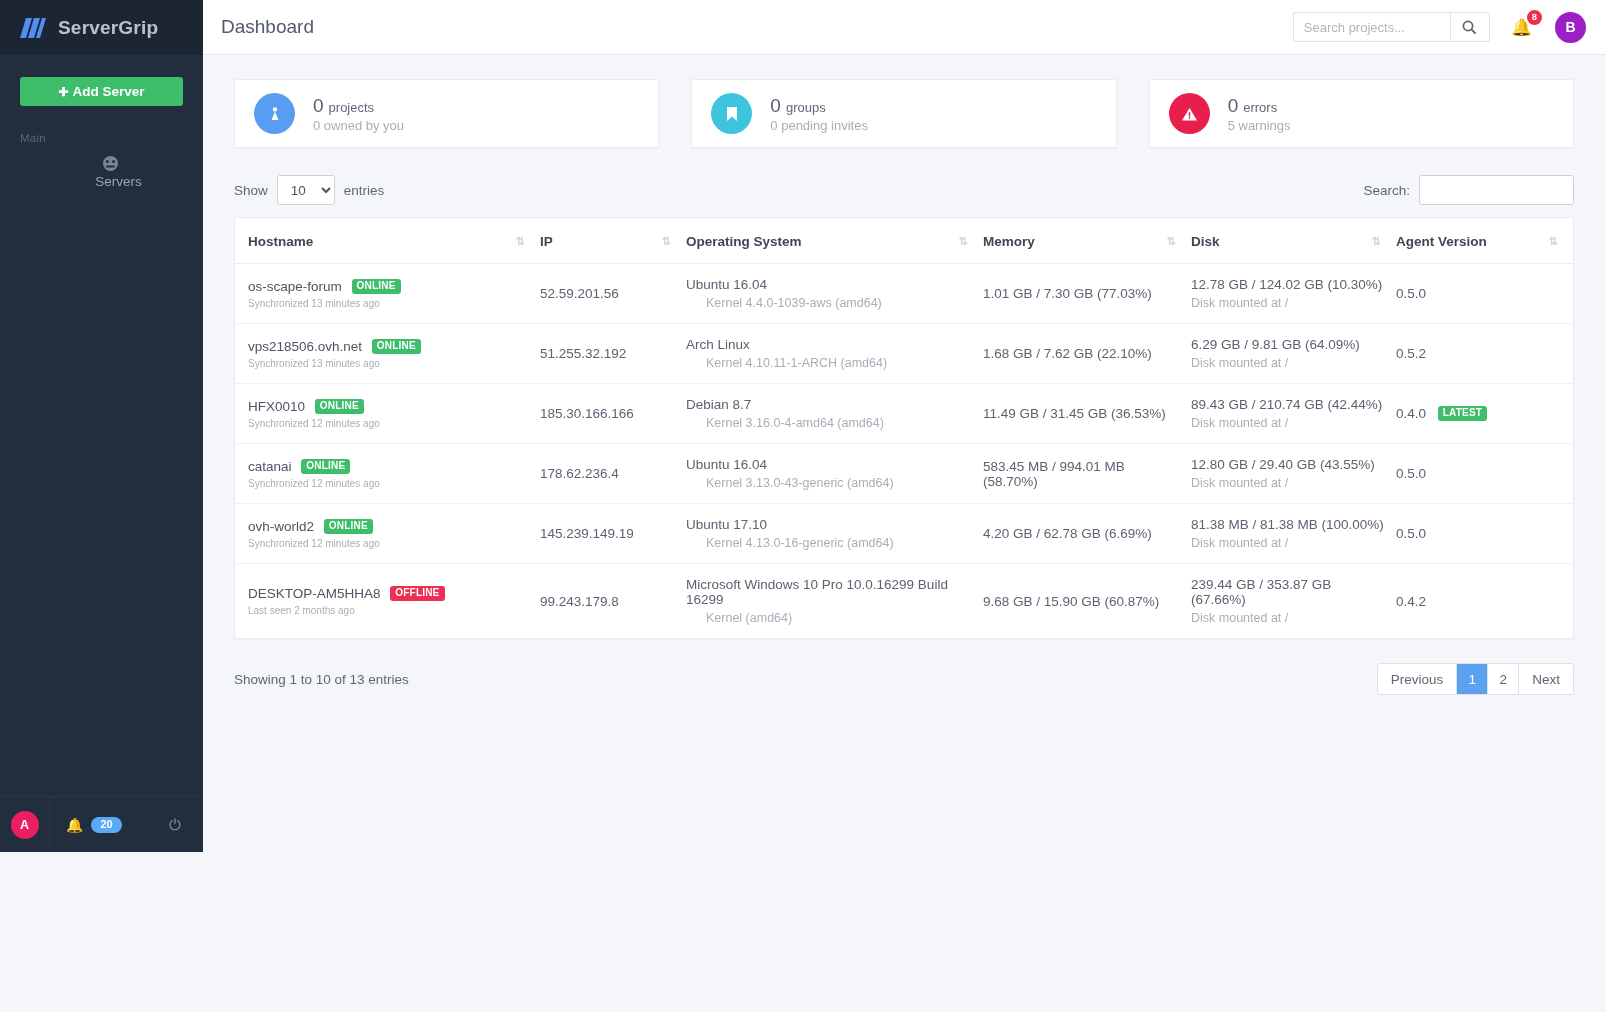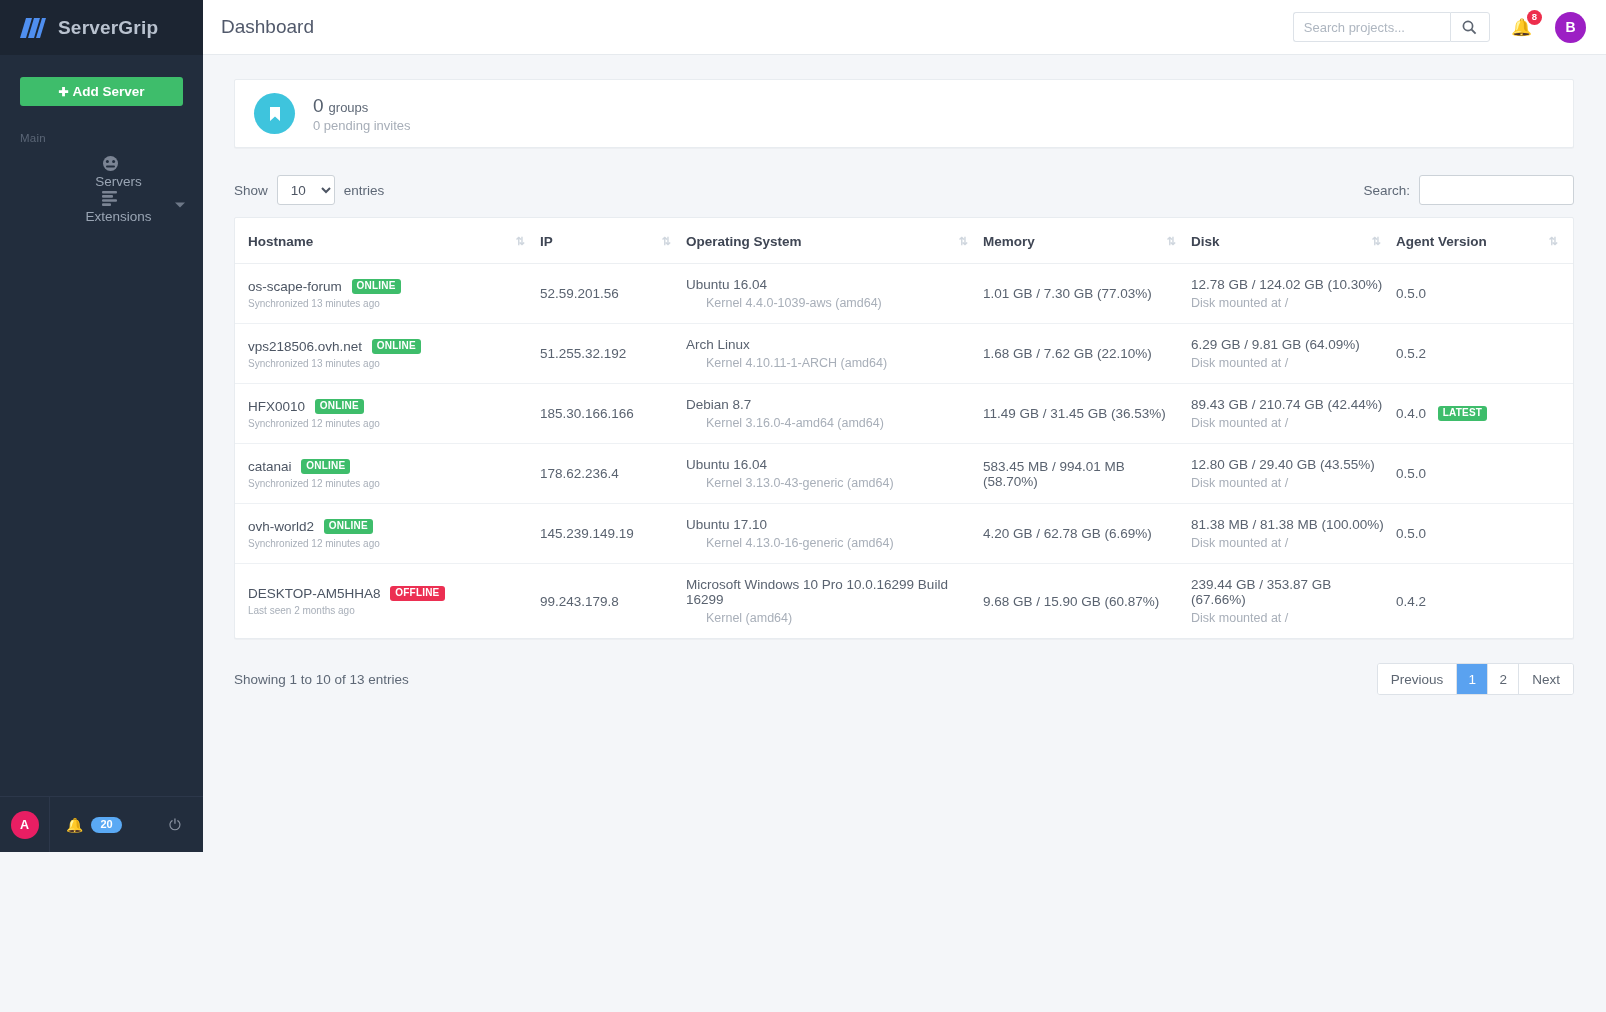--- a/index.html
+++ b/index.html
@@ -328,34 +328,20 @@
           <svg width="17" height="17" viewBox="0 0 17 17">
             <circle cx="8.5" cy="8.5" r="7.5" fill="#7b8494"></circle>
             <circle cx="5.4" cy="6.4" r="1.5" fill="#222d3d"></circle>
             <circle cx="11.6" cy="6.4" r="1.5" fill="#222d3d"></circle>
             <rect x="4" y="10.4" width="9" height="2" rx="1" fill="#222d3d"></rect>
           </svg>
         </span>
         <span class="nav-label">Servers</span>
       </div>
 
-      <div class="nav-item">
-        <span class="nav-icon">
-          <svg width="17" height="15" viewBox="0 0 17 15">
-            <g fill="#7b8494">
-              <rect x="0" y="0" width="15" height="2.6" rx="1"></rect>
-              <rect x="0" y="4.1" width="11" height="2.6" rx="1"></rect>
-              <rect x="0" y="8.2" width="15" height="2.6" rx="1"></rect>
-              <rect x="0" y="12.3" width="9" height="2.6" rx="1"></rect>
-            </g>
-          </svg>
-        </span>
-        <span class="nav-label">Extensions</span>
-        <span class="nav-caret"></span>
-      </div>
     </div>
 
     <div class="sidebar-footer">
       <div class="footer-avatar-cell">
         <div class="footer-avatar">A</div>
       </div>
       <div class="footer-notif">
         <span class="footer-bell">🔔</span>
         <span class="footer-badge">20</span>
       </div>
@@ -383,35 +369,64 @@
         </div>
         <div class="user-avatar">B</div>
       </div>
     </header>
 
     <div class="content">
 
       <div class="cards">
 
 
+        <div class="card">
+          <div class="card-icon" style="background:#599df3">
+            <svg width="14" height="16" viewBox="0 0 14 16">
+              <circle cx="7" cy="3.4" r="2.2" fill="#fff"></circle>
+              <path d="M7 5.6 L10.4 14 L3.6 14 Z" fill="#fff"></path>
+            </svg>
+          </div>
+          <div class="card-text">
+            <div class="card-line1">
+              <span class="card-num">0</span><span class="card-unit">projects</span>
+            </div>
+            <div class="card-sub">0 owned by you</div>
+          </div>
+        </div>
 
         <div class="card">
           <div class="card-icon" style="background:#3ec4dd">
             <svg width="12" height="16" viewBox="0 0 12 16">
               <path d="M1 1 H11 V15 L6 10.6 L1 15 Z" fill="#fff"></path>
             </svg>
           </div>
           <div class="card-text">
             <div class="card-line1">
               <span class="card-num">0</span><span class="card-unit">groups</span>
             </div>
             <div class="card-sub">0 pending invites</div>
           </div>
         </div>
 
+        <div class="card">
+          <div class="card-icon" style="background:#e81e4d">
+            <svg width="17" height="16" viewBox="0 0 17 16">
+              <path d="M8.5 2 L16 14.5 H1 Z" fill="#fff"></path>
+              <rect x="7.8" y="6.2" width="1.4" height="4.4" fill="#e81e4d"></rect>
+              <rect x="7.8" y="11.4" width="1.4" height="1.5" fill="#e81e4d"></rect>
+            </svg>
+          </div>
+          <div class="card-text">
+            <div class="card-line1">
+              <span class="card-num">0</span><span class="card-unit">errors</span>
+            </div>
+            <div class="card-sub">5 warnings</div>
+          </div>
+        </div>
       </div>
 
       <div class="table-controls">
         <div class="length-ctl">
           <span>Show</span>
           <select>
             <option selected="">10</option>
             <option>25</option>
             <option>50</option>
             <option>100</option>

